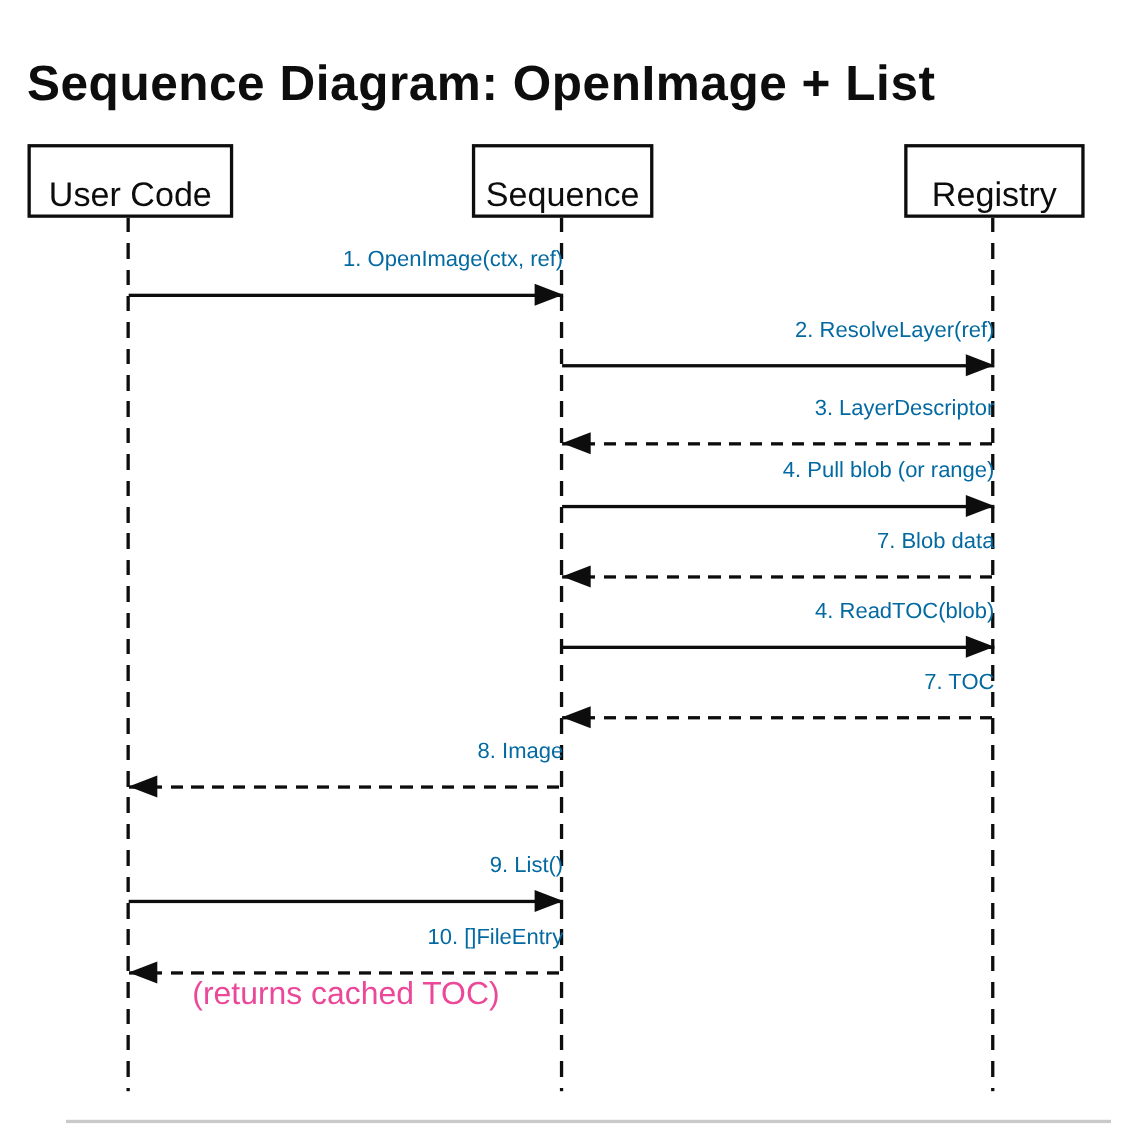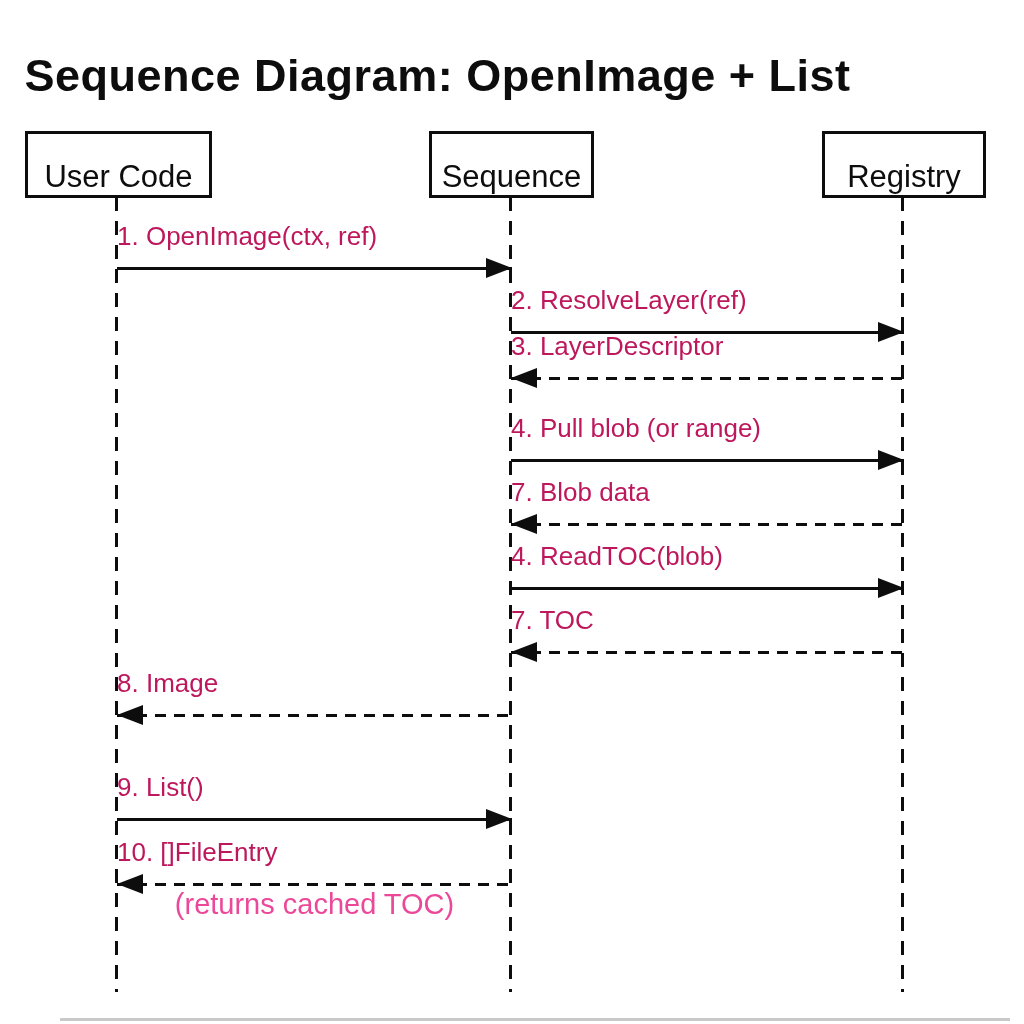--- a/index.html
+++ b/index.html
@@ -25,36 +25,36 @@
   .lifeline{
     position:absolute;top:197px;height:795px;width:3px;z-index:1;
     background:repeating-linear-gradient(to bottom,#0d0d0d 0 14px,transparent 14px 24px);
   }
   .lifeline.l0{left:115px;}
   .lifeline.l1{left:509px;}
   .lifeline.l2{left:901px;}
   
   .msg{position:absolute;z-index:2;}
   .msg .msg-label{
-    text-align:left;font-size:26px;line-height:33px;padding-bottom:4px;color:#be185d;
+    text-align:right;font-size:20px;line-height:33px;padding-bottom:4px;color:#0369a1;
     white-space:nowrap;
   }
   .msg .msg-track{position:relative;height:22px;}
   .msg .msg-line{position:absolute;left:0;right:0;top:10px;height:3px;}
   .msg .msg-line.solid{background:#0d0d0d;}
   .msg .msg-line.dashed{background:repeating-linear-gradient(to right,#0d0d0d 0 11px,transparent 11px 19px);}
   .msg .arrowhead{position:absolute;top:1px;width:0;height:0;
     border-top:10px solid transparent;border-bottom:10px solid transparent;}
   .msg .arrowhead.right{right:0;border-left:26px solid #0d0d0d;}
   .msg .arrowhead.left{left:0;border-right:26px solid #0d0d0d;}
   
   .span-ub{left:117px;width:395px;}   
   .span-br{left:511px;width:393px;}   
   
-  .m1{top:220px;} .m2{top:284px;} .m3{top:330px;} .m4{top:412px;} .m5{top:476px;}
+  .m1{top:220px;} .m2{top:284px;} .m3{top:355px;} .m4{top:412px;} .m5{top:476px;}
   .m6{top:540px;} .m7{top:604px;} .m8{top:667px;} .m9{top:771px;} .m10{top:836px;}
   
   .msg-note{
     position:absolute;top:888px;left:117px;width:395px;text-align:center;
     font-size:29px;line-height:33px;color:#ec4899;z-index:2;white-space:nowrap;
   }
   
   .cropped-bottom-edge{
     position:absolute;top:1018px;left:60px;width:950px;height:3px;background:#c9c9c9;
   }

